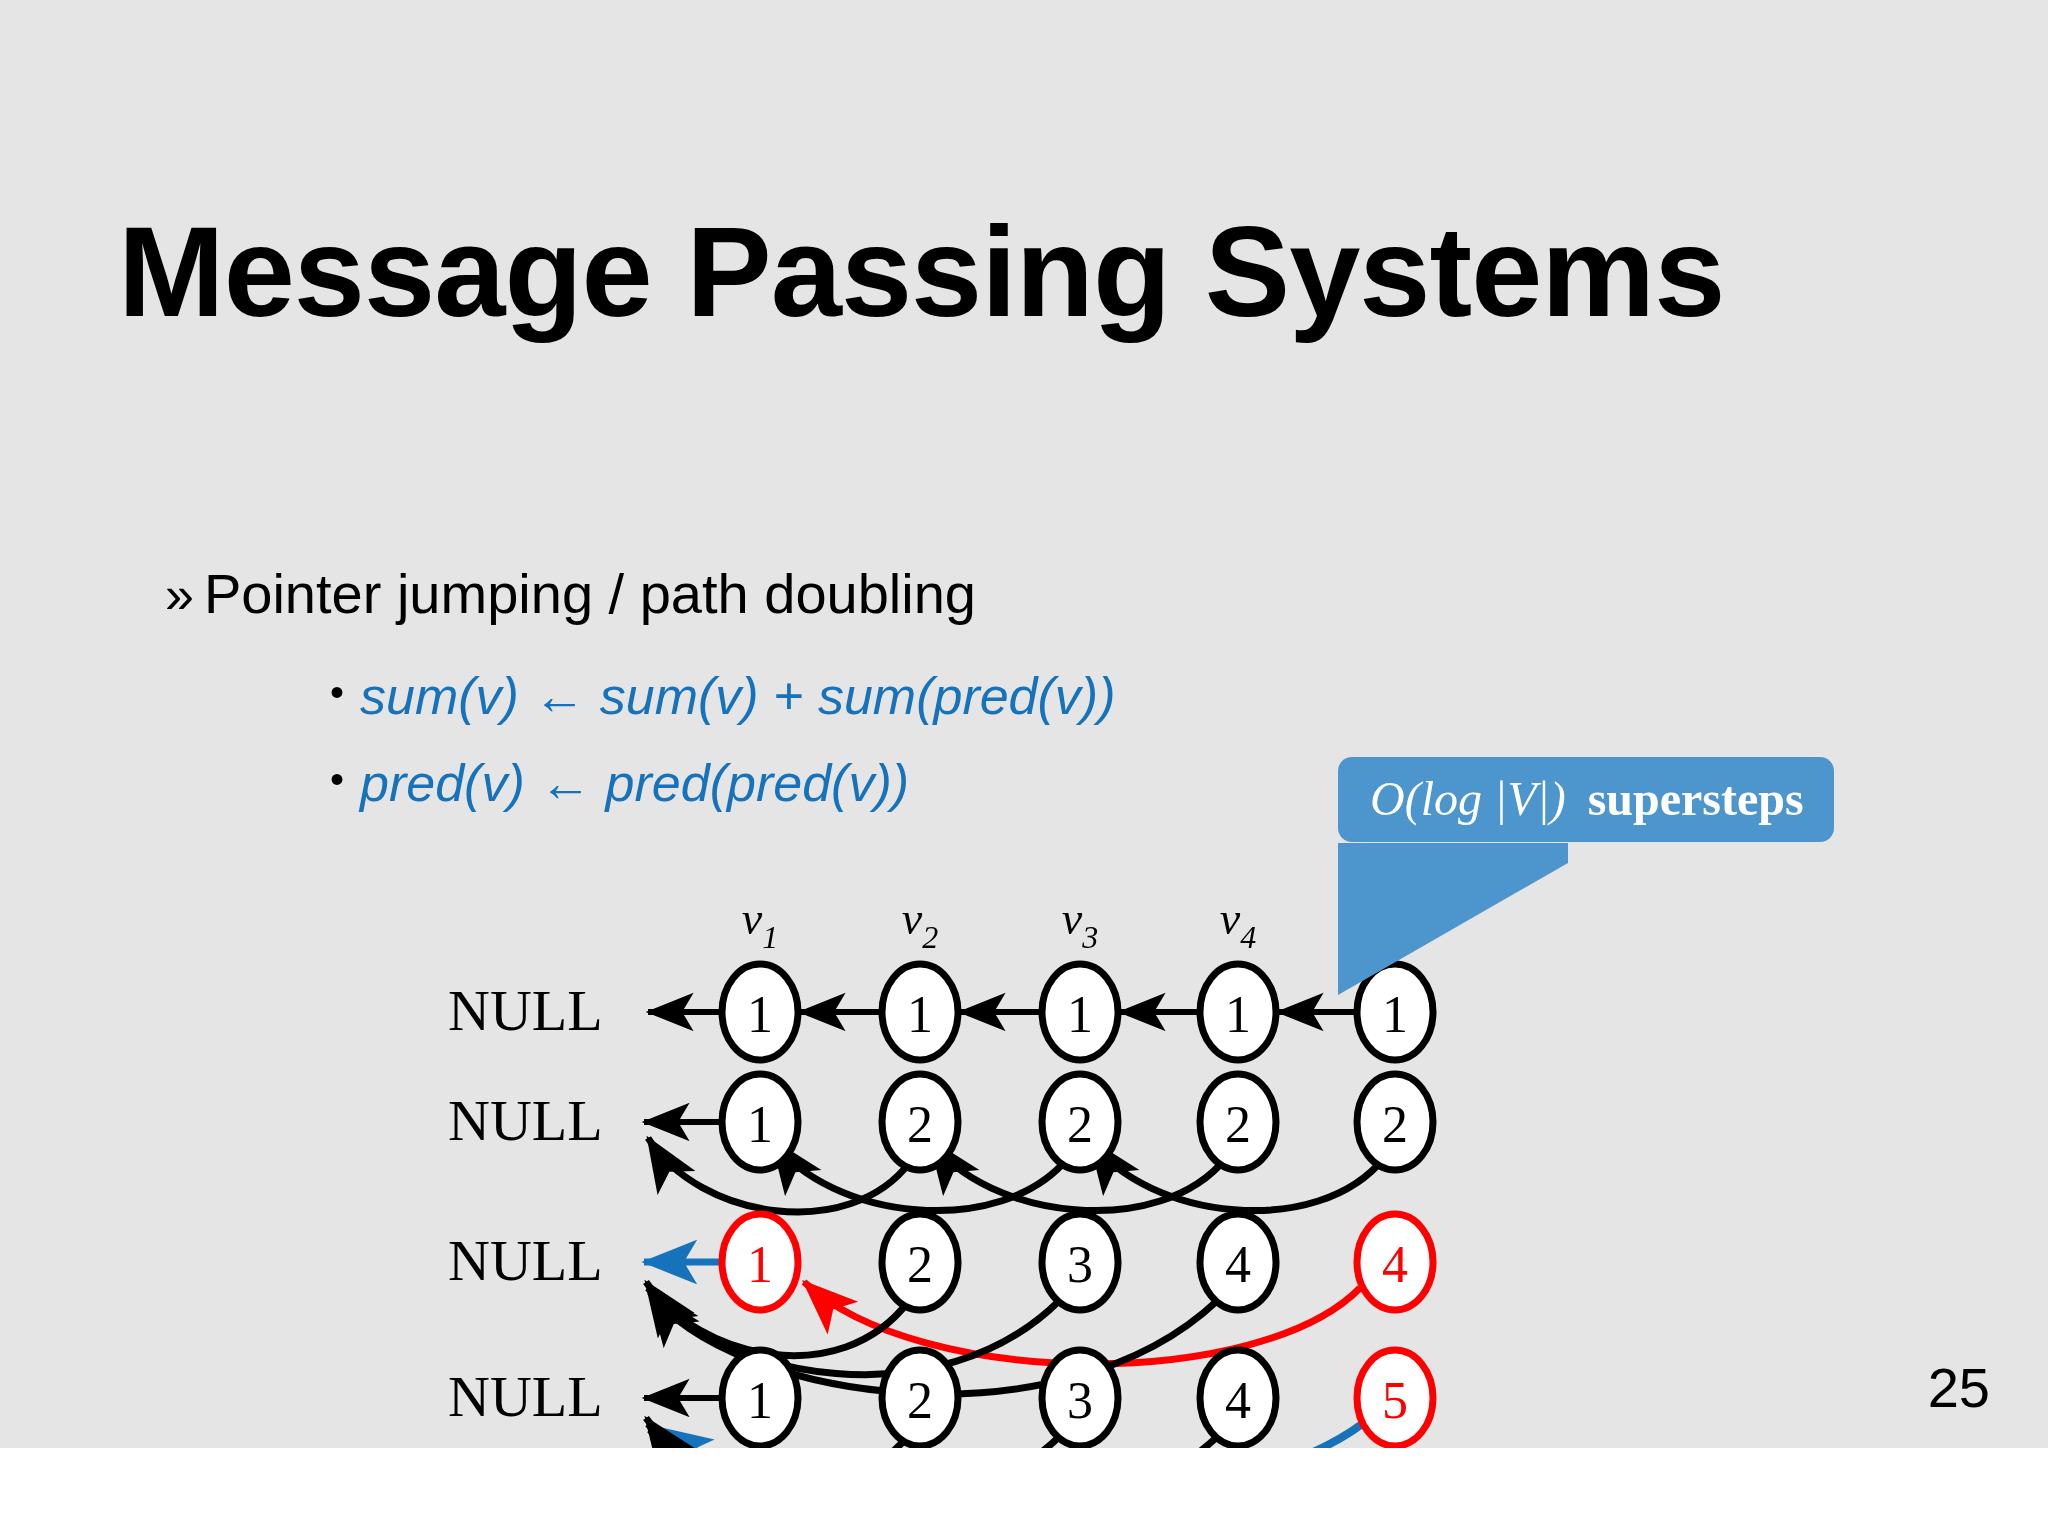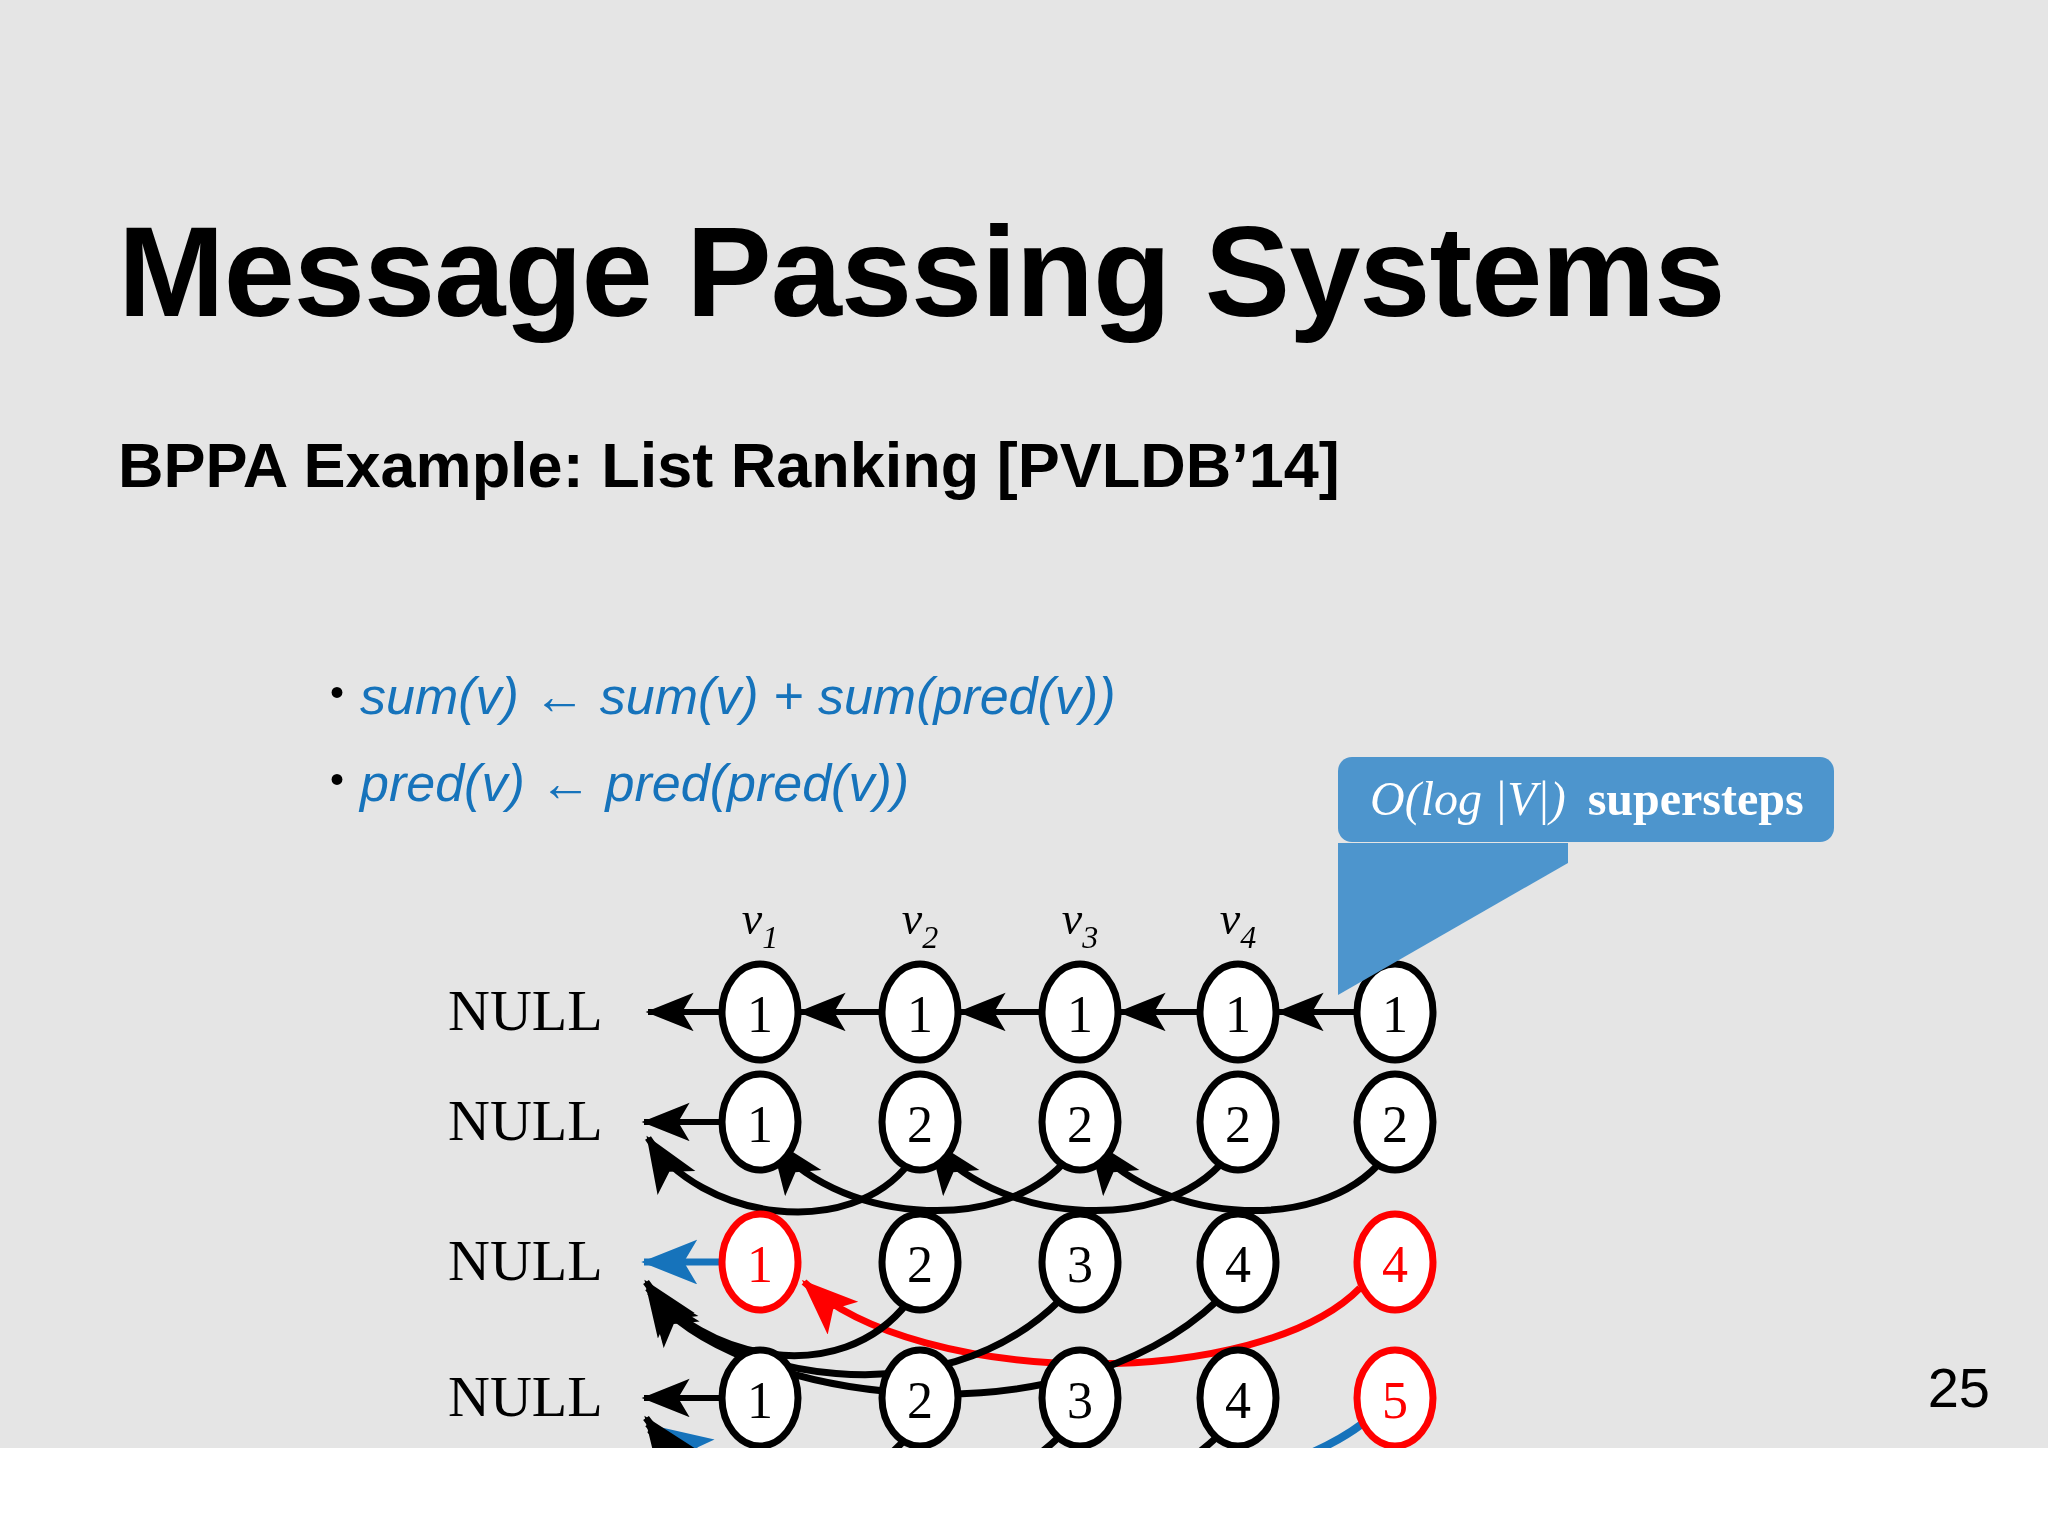--- a/index.html
+++ b/index.html
@@ -126,22 +126,24 @@
     color: #000000;
   }
 </style>
 </head>
 <body>
 
 <div id="slide">
 
   <h1 id="title">Message Passing Systems</h1>
 
-  <div id="subtitle">BPPA Example: List Ranking [PVLDB’14]</div>
-
+
+  <div id="lvl2">
+    <span class="guillemet">»</span><span>Pointer jumping / path doubling</span>
+  </div>
 
   <div class="formula-row" id="formula1">
     <span class="dot">•</span><span>sum(v) ← sum(v) + sum(pred(v))</span>
   </div>
 
   <div class="formula-row" id="formula2">
     <span class="dot">•</span><span>pred(v) ← pred(pred(v))</span>
   </div>
 
   <div id="callout">

